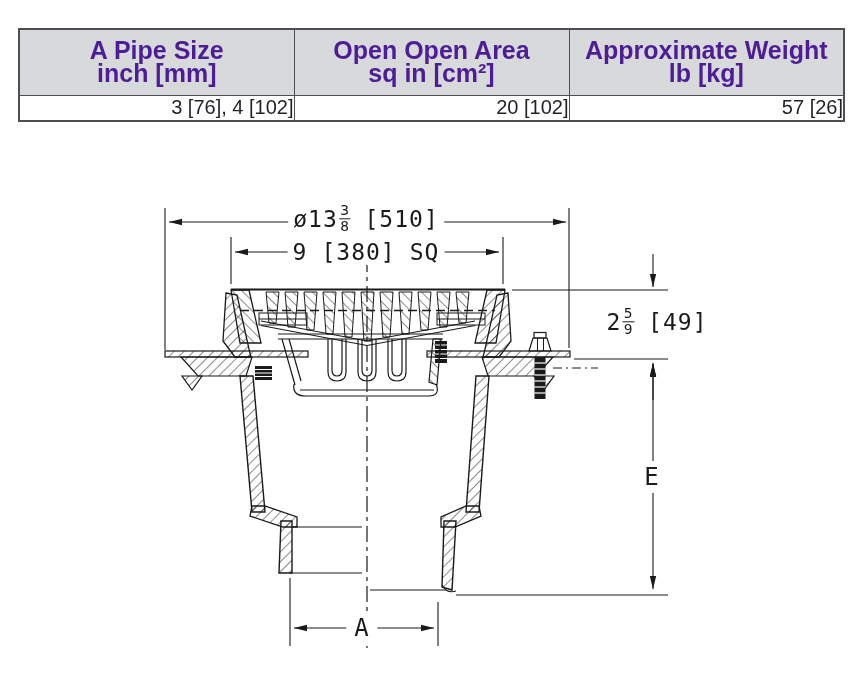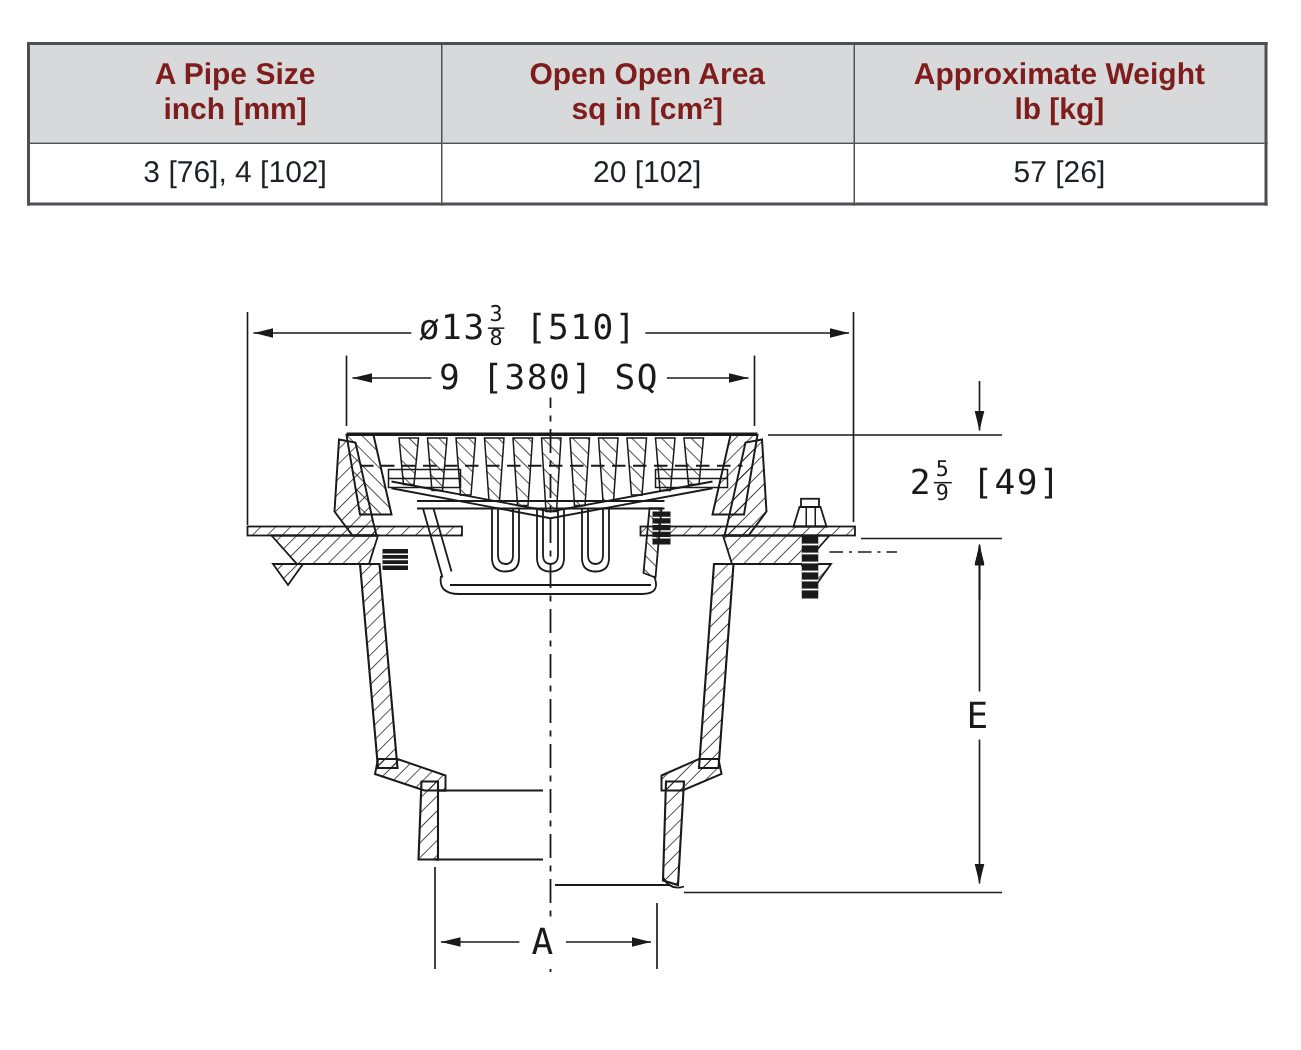--- a/index.html
+++ b/index.html
@@ -4,23 +4,23 @@
 <style>
   * { margin:0; padding:0; box-sizing:border-box; }
   html,body { width:867px; height:700px; background:#ffffff; overflow:hidden;
               font-family:"Liberation Sans", sans-serif; }
   .stage { position:relative; width:867px; height:700px; background:#fff; }
 
   
   .spec-table-wrap { position:absolute; left:18px; top:28px; width:827px; }
   table.spec { width:100%; border-collapse:collapse; border:2px solid #4d4f52; table-layout:fixed; }
   table.spec th, table.spec td { border:1.5px solid #4d4f52; text-align:center; vertical-align:middle; }
-  table.spec th { background:#d8d9da; height:66px; font-weight:bold; font-size:20px;
-                  line-height:23px; color:#7f1d1d; }
-  table.spec td { background:#ffffff; height:41px; font-size:20px; color:#1e2127; }
+  table.spec th { background:#d8d9da; height:66px; font-weight:bold; font-size:25px;
+                  line-height:23px; color:#4c1d95; }
+  table.spec td { background:#ffffff; height:26px; font-size:20px; color:#1e2127;text-align:right; }
 
   
   svg.drawing { position:absolute; left:0; top:0; width:867px; height:700px; z-index:1; }
 
   .dim { position:absolute; transform:translate(-50%,-50%); background:#fff;
          display:flex; align-items:center; white-space:nowrap;
          font-family:"DejaVu Sans Mono", monospace; font-size:23px; color:#1a1a1a;
          padding:0 5px; z-index:3; letter-spacing:1px; }
   .dim .frac { display:inline-flex; flex-direction:column; align-items:center;
                font-size:14.5px; line-height:1.05; letter-spacing:0; margin-left:1px; }
@@ -199,21 +199,21 @@
       <line x1="366" y1="252" x2="499" y2="252" marker-end="url(#arr)"></line>
       <line x1="653" y1="254" x2="653" y2="287" marker-end="url(#arr)"></line>
       <line x1="653" y1="400" x2="653" y2="363" marker-end="url(#arr)"></line>
       <line x1="653" y1="470" x2="653" y2="364" marker-end="url(#arr)"></line>
       <line x1="653" y1="484" x2="653" y2="589" marker-end="url(#arr)"></line>
       <line x1="363" y1="628" x2="294" y2="628" marker-end="url(#arr)"></line>
       <line x1="363" y1="628" x2="434" y2="628" marker-end="url(#arr)"></line>
     </g>
   </svg>
 
-  <div class="dim" style="left:352px; top:219px;">
+  <div class="dim" style="left:366px; top:219px;">
     <span>ø13</span>
       <span class="frac">
         <span class="fnum">3</span>
         <span class="fden">8</span>
       </span>
     <span class="gap">[510]</span>
   </div>
 
   <div class="dim" style="left:366px; top:252px;">
     <span>9</span>

